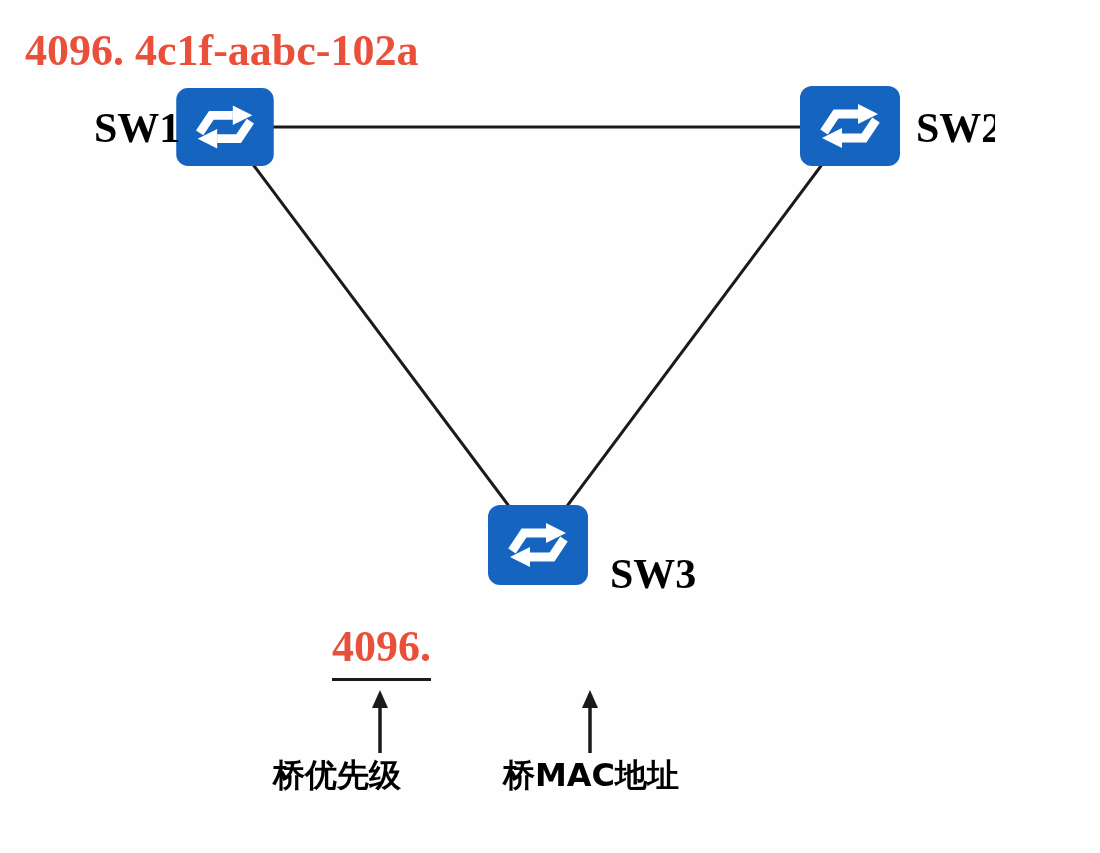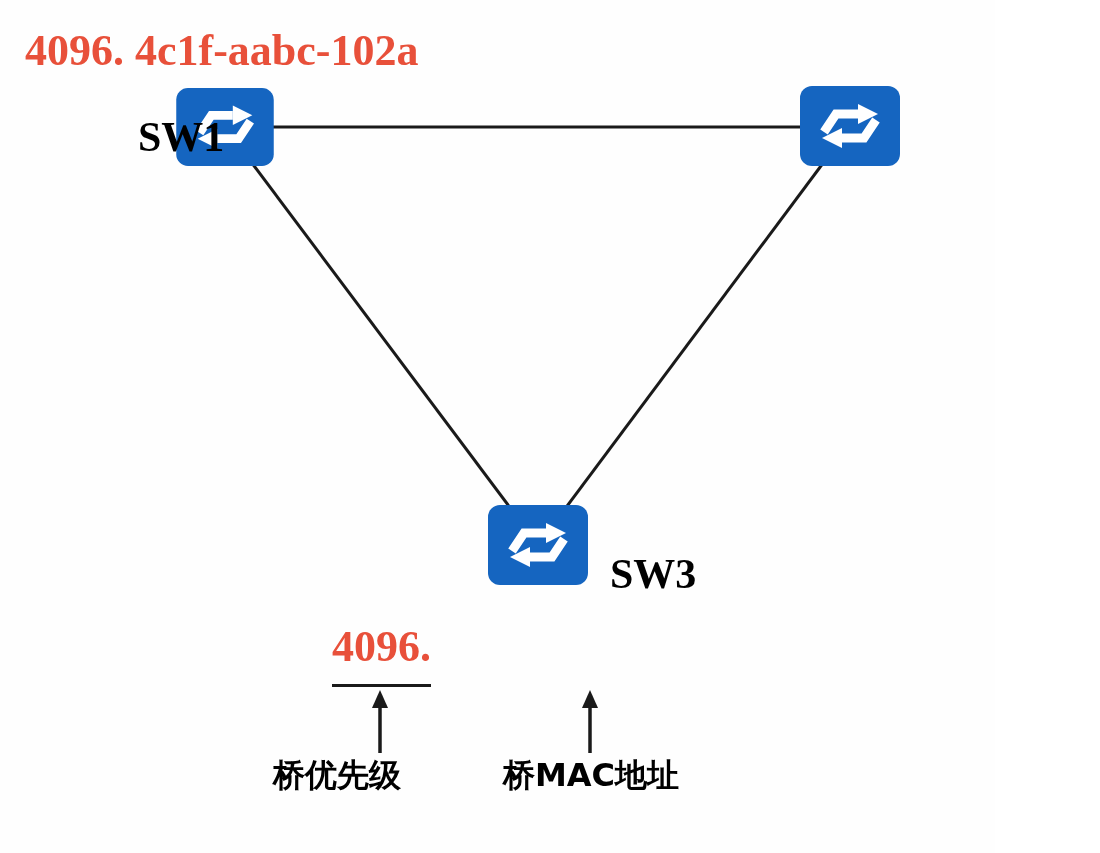--- a/index.html
+++ b/index.html
@@ -43,21 +43,21 @@
     line-height: 1.05;
     color: var(--bridge-id-color, #e8503a);
     white-space: nowrap;
   }
   .bridge-id.split {
     display: flex;
     gap: 26px;
   }
   .bridge-id .u {
     display: inline-block;
-    padding-bottom: 14px;
+    padding-bottom: 8px;
     border-bottom: 3px solid var(--line-color, #1a1a1a);
     text-align: center;
   }
   .switch-icon {
     position: absolute;
     z-index: 2;
   }
   .switch-icon svg {
     display: block;
     width: 100%;
@@ -105,31 +105,32 @@
     <line class="link" x1="850" y1="127" x2="538" y2="545"></line>
 
     <line class="arrow-shaft" x1="380" y1="705" x2="380" y2="753"></line>
     <polygon class="arrow-head" points="380,690 372,708 388,708"></polygon>
 
     <line class="arrow-shaft" x1="590" y1="705" x2="590" y2="753"></line>
     <polygon class="arrow-head" points="590,690 582,708 598,708"></polygon>
   </svg>
 
   <div class="bridge-id" style="left:25px; top:28px;">4096. 4c1f-aabc-102a</div>
-  <div class="node-label" style="left:94px; top:113px;margin-left:44px;">SW1</div>
+  <div class="node-label" style="left:94px; top:104px;">SW1</div>
   <div class="switch-icon" style="left:175px; top:88px; width:100px; height:78px;">
     <svg viewBox="0 0 100 80">
       <rect class="body" x="0" y="0" width="100" height="80" rx="12" ry="12"></rect>
       <path class="arrow" d="M 24 46 L 36 28 L 58 28"></path>
       <polygon class="head" points="58,18 78,28 58,38"></polygon>
       <path class="arrow" d="M 76 34 L 64 52 L 42 52"></path>
       <polygon class="head" points="42,42 22,52 42,62"></polygon>
     </svg>
   </div>
 
+  <div class="node-label" style="left:916px; top:104px;">SW2</div>
   <div class="switch-icon" style="left:800px; top:86px; width:100px; height:80px;">
     <svg viewBox="0 0 100 80">
       <rect class="body" x="0" y="0" width="100" height="80" rx="12" ry="12"></rect>
       <path class="arrow" d="M 24 46 L 36 28 L 58 28"></path>
       <polygon class="head" points="58,18 78,28 58,38"></polygon>
       <path class="arrow" d="M 76 34 L 64 52 L 42 52"></path>
       <polygon class="head" points="42,42 22,52 42,62"></polygon>
     </svg>
   </div>
 

